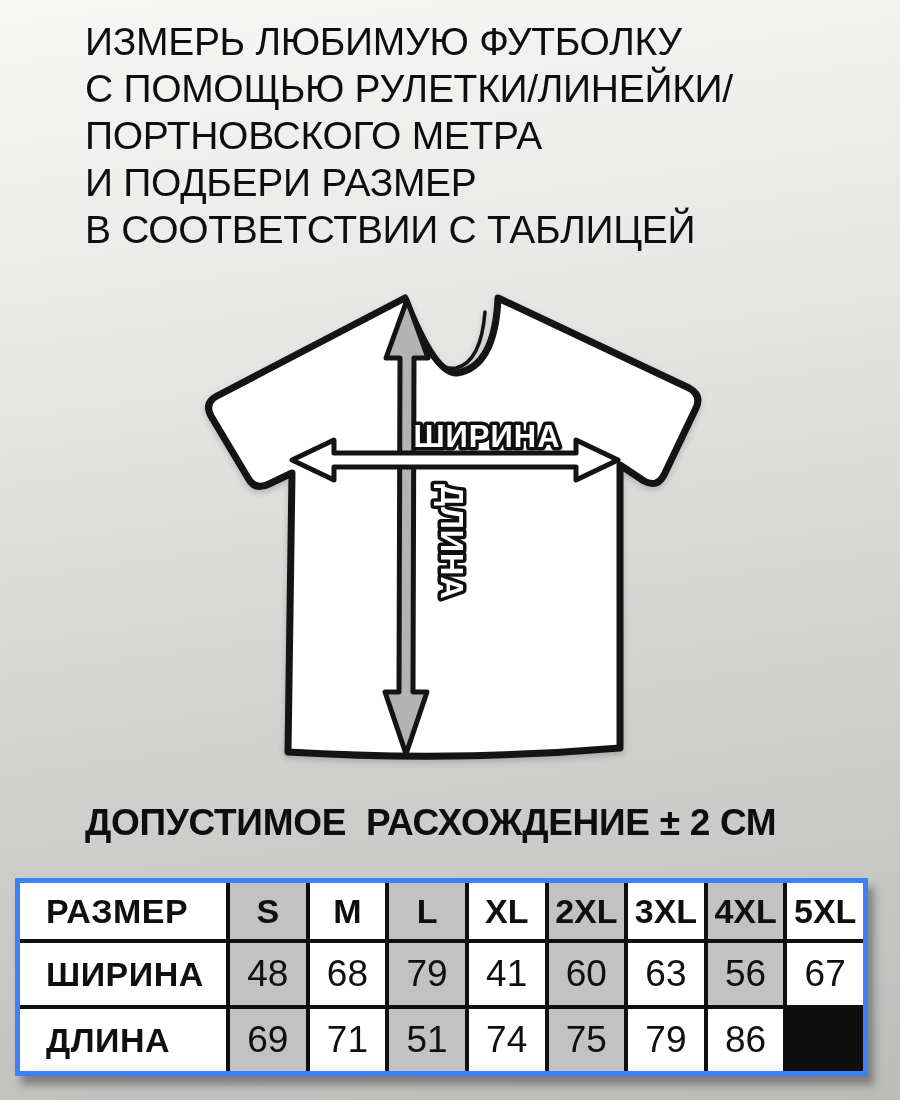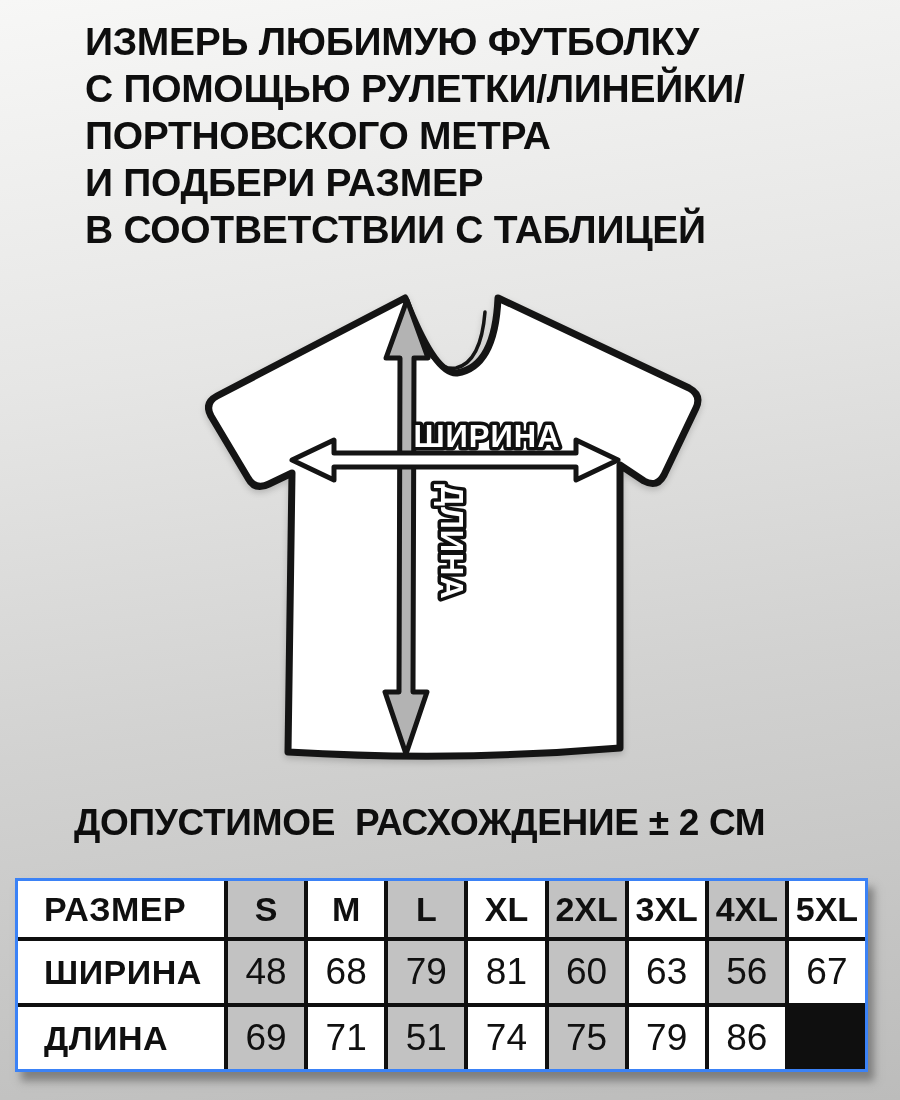--- a/index.html
+++ b/index.html
@@ -9,29 +9,29 @@
     overflow: hidden;
     background: linear-gradient(172deg, #f7f7f6 0%, #e6e6e5 32%, #d2d2d1 62%, #bcbcbb 100%);
     font-family: "Liberation Sans", sans-serif;
     color: #0e0e0e;
   }
 
   .title {
     position: absolute;
     left: 85px; top: 18px;
     font-size: 39px;
-    font-weight: bold;
+    font-weight: normal;
     line-height: 47px;
     letter-spacing: -0.3px;
     white-space: pre-line;
   }
 
   .tolerance {
     position: absolute;
-    left: 74px; top: 802px;
+    left: 85px; top: 802px;
     font-size: 37px;
     font-weight: bold;
     letter-spacing: -0.3px;
     white-space: pre-wrap;
   }
 
   .diagram {
     position: absolute;
     left: 165px; top: 272px;
   }
@@ -47,21 +47,21 @@
     paint-order: stroke;
     stroke-linejoin: round;
   }
 
   .size-table {
     position: absolute;
     left: 15px; top: 878px;
     width: 853px;
     box-sizing: border-box;
     background: #0f0f0f;
-    border: 3px solid #3b82f6;
+    border: 5px solid #3b82f6;
     display: grid;
     grid-template-columns: 206px repeat(8, 1fr);
     grid-template-rows: 56px 62px 62px;
     gap: 4px;
     box-shadow: 6px 9px 8px rgba(75,75,75,0.55);
   }
   .cell {
     background: #ffffff;
     display: flex;
     align-items: center;
@@ -130,21 +130,21 @@
   <div class="cell hdr">XL</div>
   <div class="cell hdr gray">2XL</div>
   <div class="cell hdr">3XL</div>
   <div class="cell hdr gray">4XL</div>
   <div class="cell hdr">5XL</div>
 
   <div class="cell rowlabel">ШИРИНА</div>
   <div class="cell gray">48</div>
   <div class="cell">68</div>
   <div class="cell gray">79</div>
-  <div class="cell">81</div>
+  <div class="cell">41</div>
   <div class="cell gray">60</div>
   <div class="cell">63</div>
   <div class="cell gray">56</div>
   <div class="cell">67</div>
 
   <div class="cell rowlabel">ДЛИНА</div>
   <div class="cell gray">69</div>
   <div class="cell">71</div>
   <div class="cell gray">51</div>
   <div class="cell">74</div>

